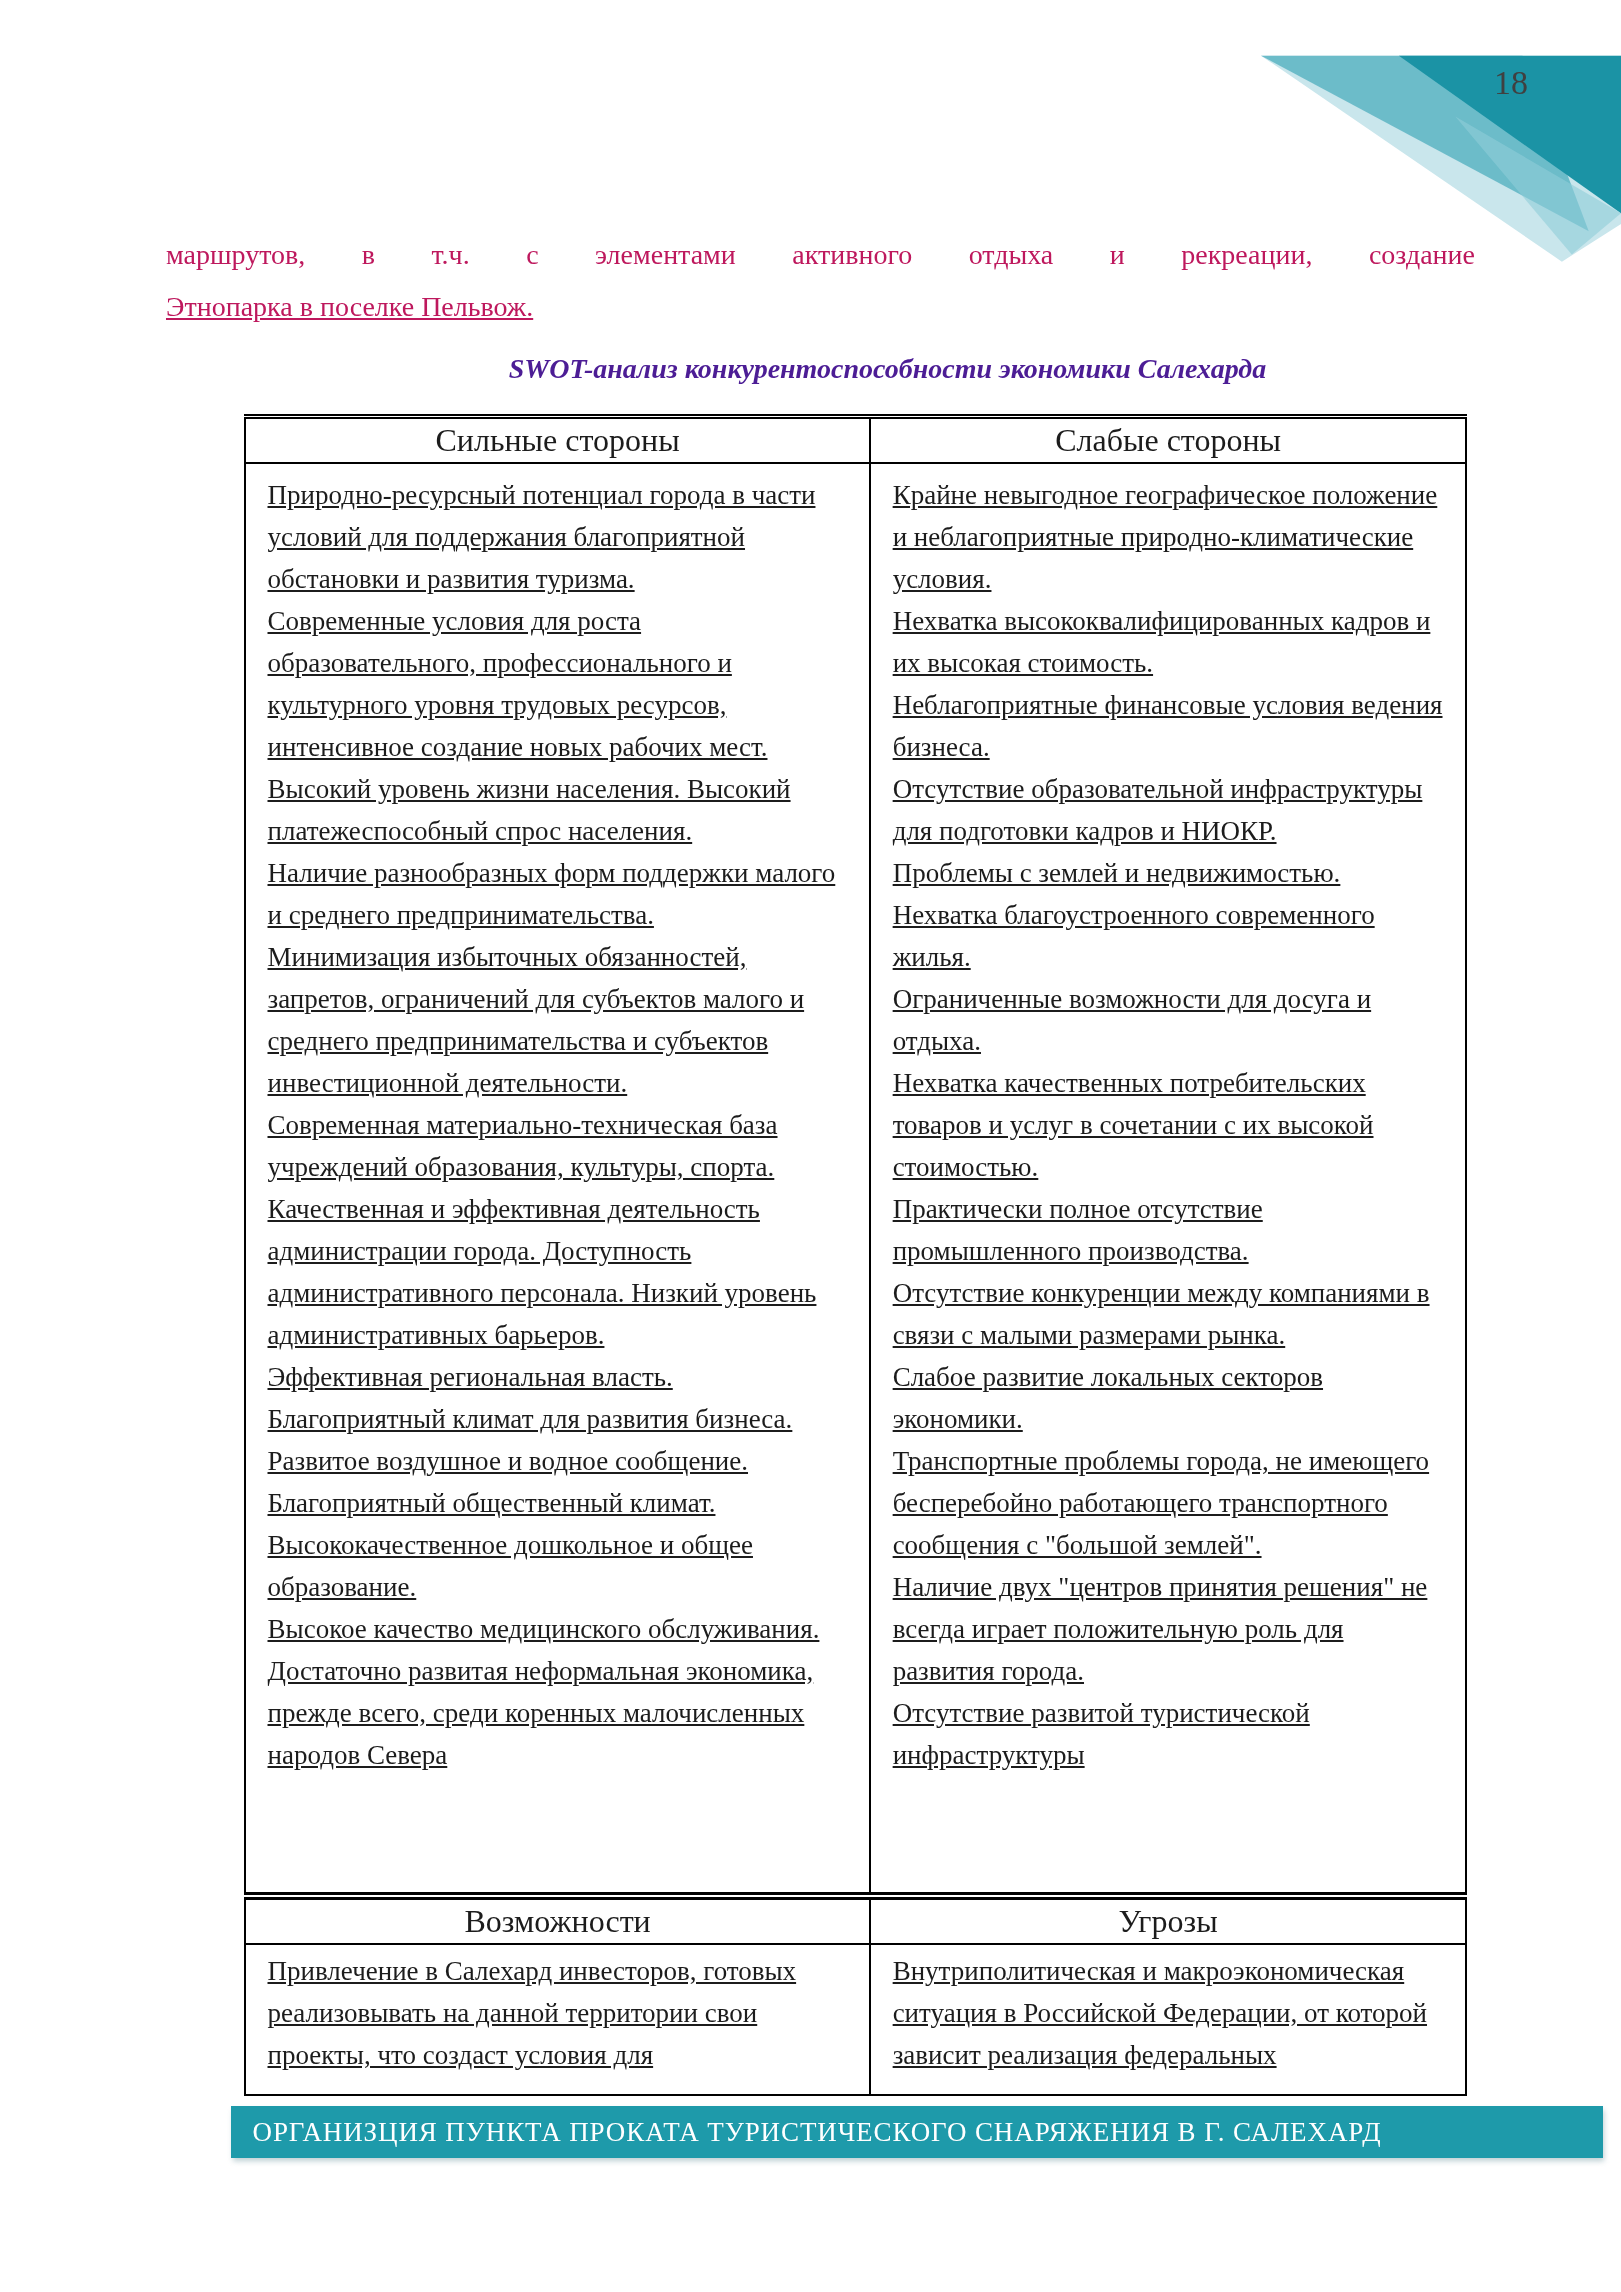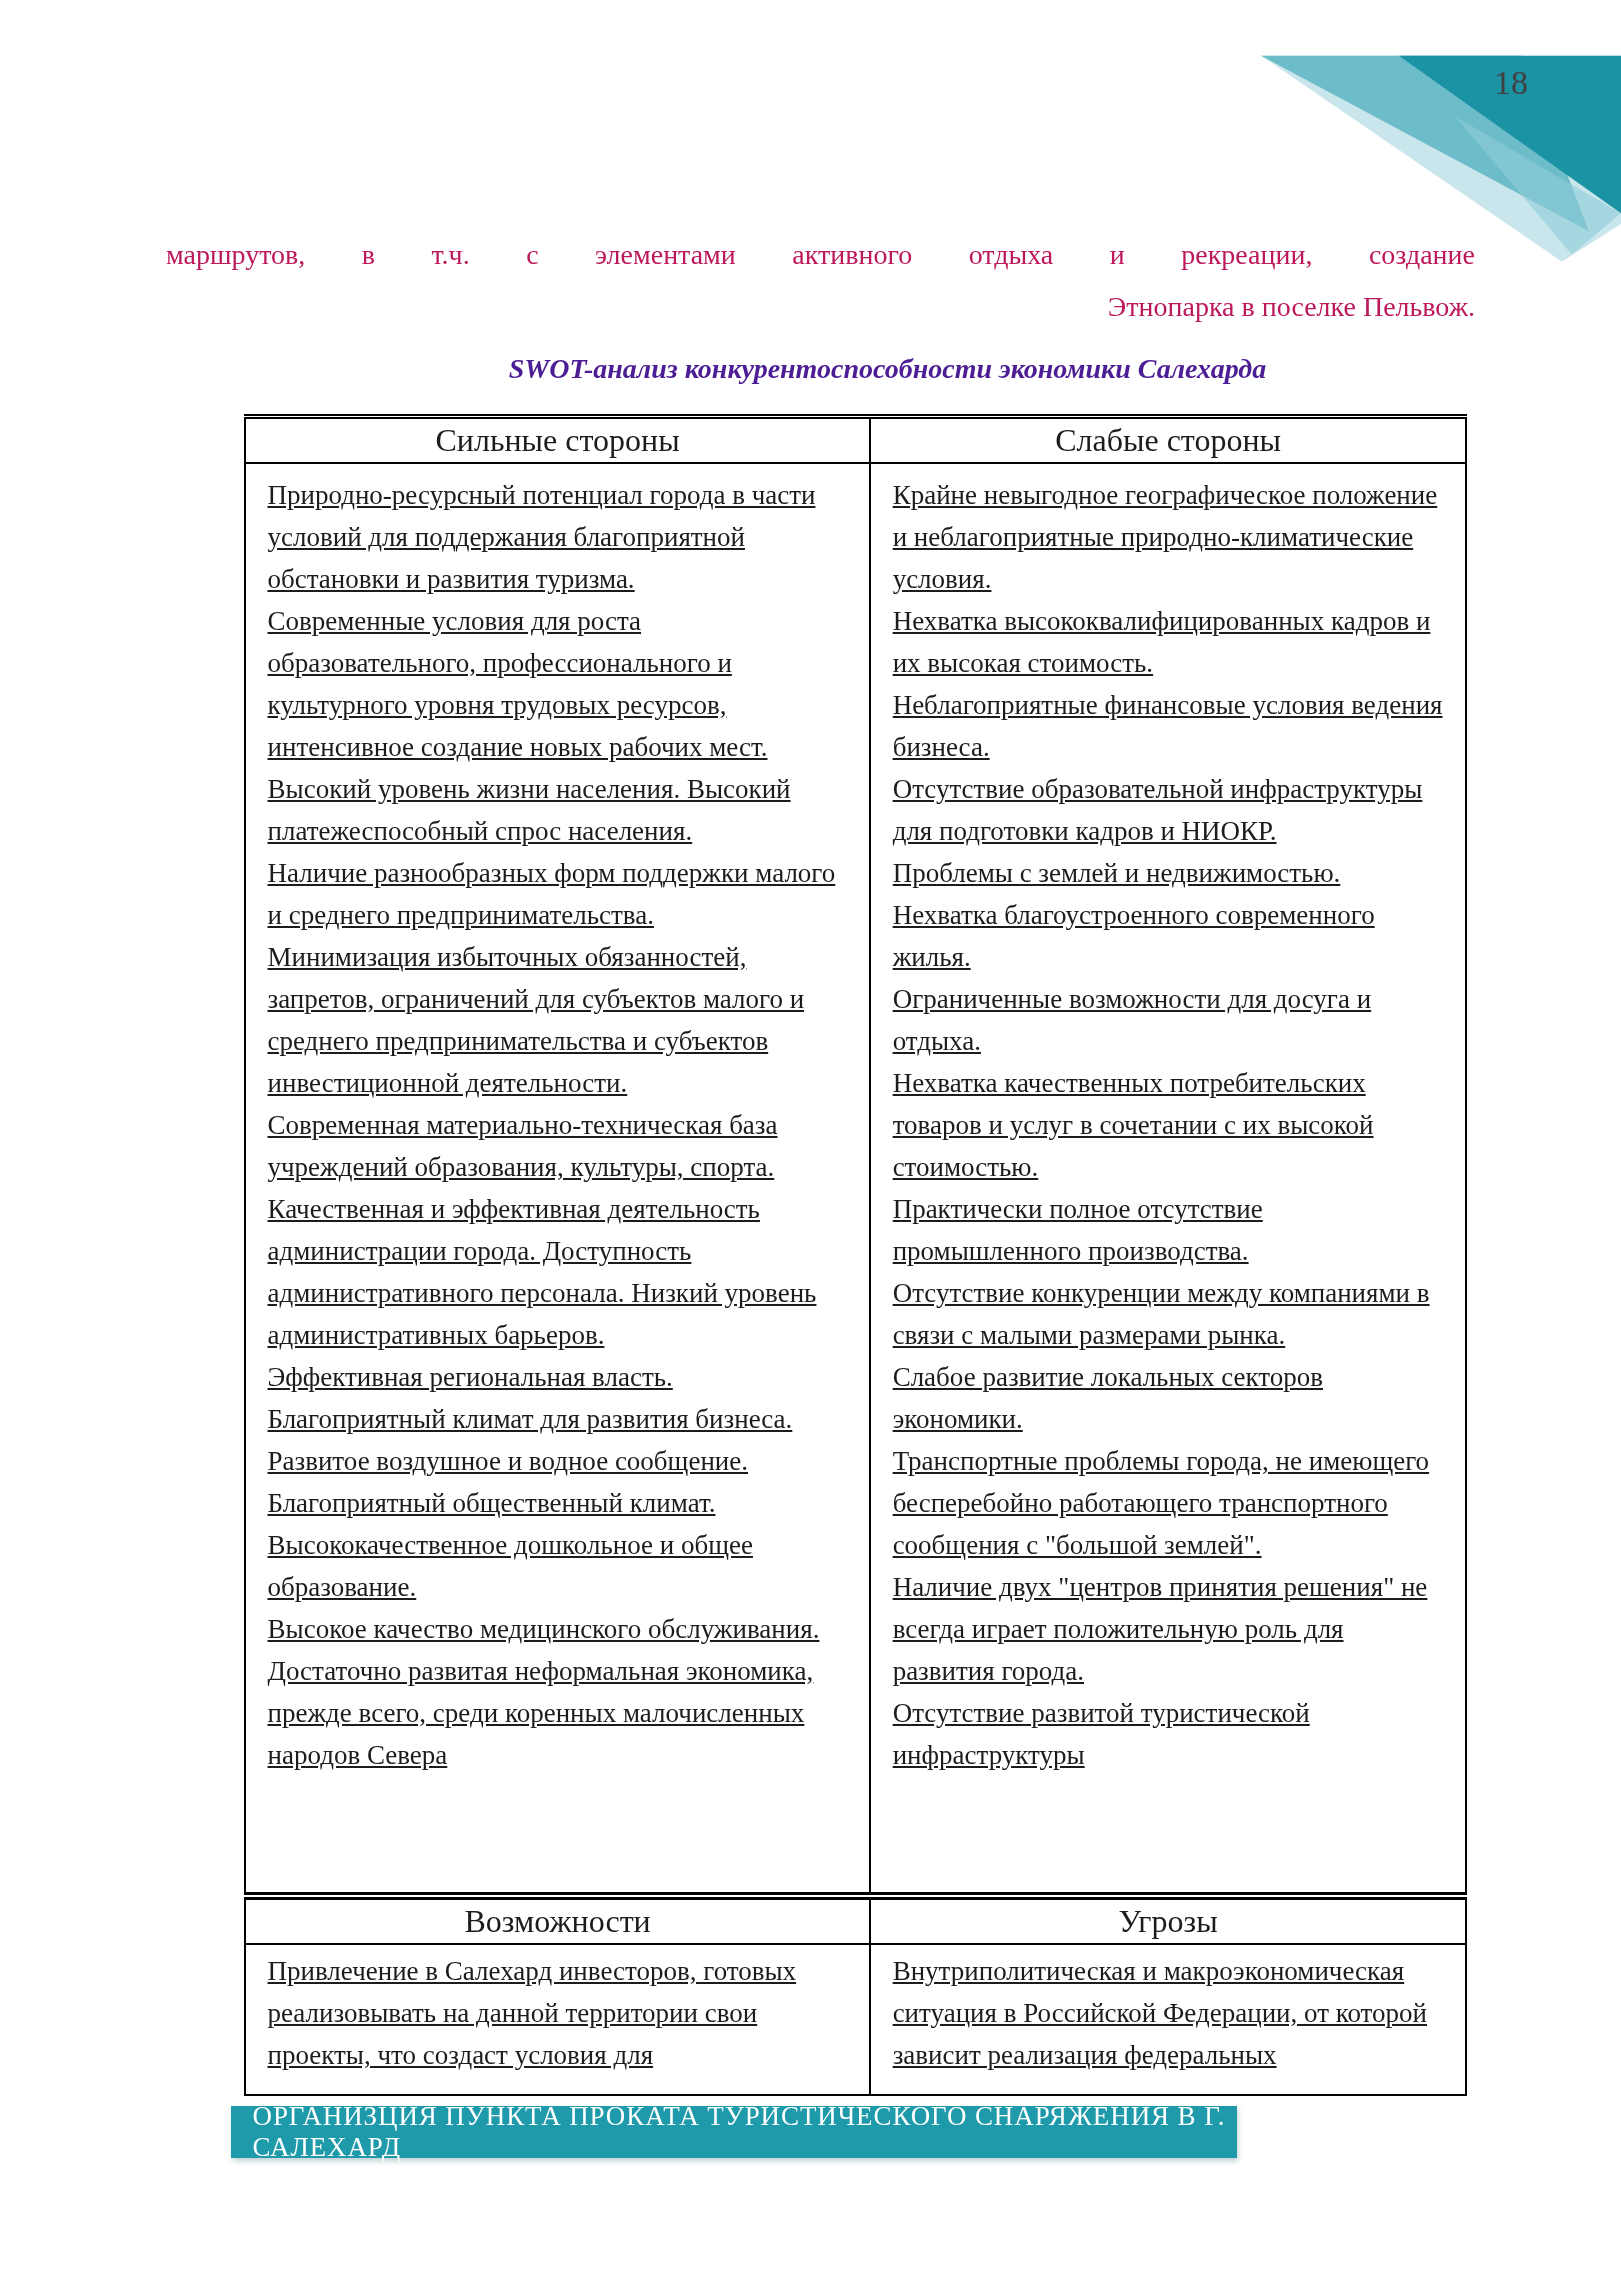--- a/index.html
+++ b/index.html
@@ -18,21 +18,21 @@
     position:absolute;top:66px;right:93px;
     color:#404040;font-size:34px;line-height:1;
     font-family:"Liberation Serif",serif;
   }
   
   .intro{
     position:absolute;left:166px;top:229px;width:1309px;
     font-size:28px;line-height:52px;color:#be185d;
   }
   .intro-line1{text-align:justify;text-align-last:justify;}
-  .intro-line2{text-align:right;}
+  .intro-line2{text-align:left;text-decoration:underline;}
   
   .doc-title{
     position:absolute;left:166px;top:353px;width:1309px;
     box-sizing:border-box;padding-left:134px;
     text-align:center;
     font-size:28px;font-weight:bold;font-style:italic;color:#4c1d95;
   }
   
   .swot{
     position:absolute;left:244px;top:414px;width:1223px;
@@ -51,21 +51,21 @@
     vertical-align:top;
     padding:10.7px 18px 7.2px 21.5px;
     font-size:27px;line-height:42px;color:#1c1c1c;
     overflow:hidden;
   }
   .swot tr.row-main td{height:1411px;}
   .swot tr.row-bottom td{height:116px;padding-top:5.4px;padding-bottom:18px;}
   .swot td p{margin:0;text-decoration:underline;}
   
   .footer-banner{
-    position:absolute;left:231px;top:2106px;width:1006px;height:52px;
+    position:absolute;left:231px;top:2106px;width:1372px;height:52px;
     background:#1e9aaa;
     color:#ffffff;
     display:flex;align-items:center;
     box-sizing:border-box;padding-left:21.5px;
     font-size:27px;letter-spacing:0.9px;
     box-shadow:1.8px 3.6px 5.4px rgba(110,150,160,0.45);
   }
 </style>
 </head>
 <body>

